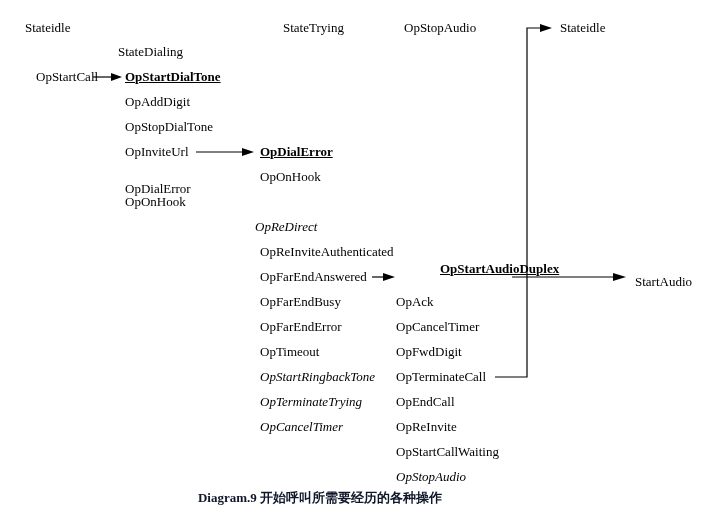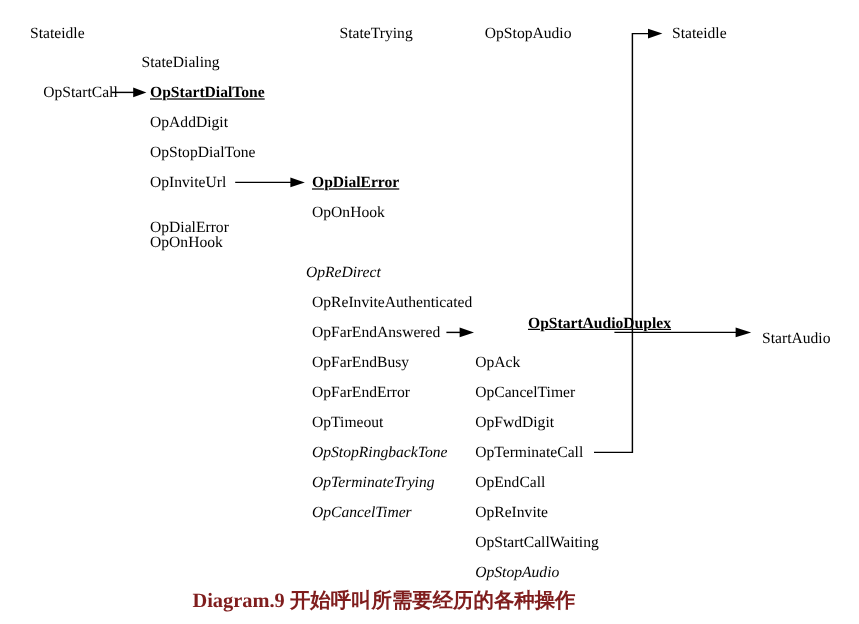--- a/index.html
+++ b/index.html
@@ -35,23 +35,23 @@
     font-style: italic;
   }
   .caption {
     position: absolute;
     left: 0;
     top: 489;
     top: 489px;
     width: 640px;
     text-align: center;
     font-family: "Liberation Serif", serif;
-    font-size: 17px;
+    font-size: 13px;
     font-weight: bold;
-    color: #7f1d1d;
+    color: #0f172a;
   }
   svg.overlay {
     position: absolute;
     left: 0;
     top: 0;
     width: 716px;
     height: 520px;
     pointer-events: none;
   }
   svg.overlay line, svg.overlay polyline {
@@ -85,21 +85,21 @@
   <span class="lbl" style="left:125px; top:195px;">OpOnHook</span>
 
   <span class="lbl bold-underline" style="left:260px; top:145px;">OpDialError</span>
   <span class="lbl" style="left:260px; top:170px;">OpOnHook</span>
   <span class="lbl" style="left:255px; top:220px;font-style:italic;">OpReDirect</span>
   <span class="lbl" style="left:260px; top:270px;">OpFarEndAnswered</span>
   <span class="lbl" style="left:260px; top:245px;">OpReInviteAuthenticated</span>
   <span class="lbl" style="left:260px; top:295px;">OpFarEndBusy</span>
   <span class="lbl" style="left:260px; top:320px;">OpFarEndError</span>
   <span class="lbl" style="left:260px; top:345px;">OpTimeout</span>
-  <span class="lbl italic" style="left:260px; top:370px;">OpStopRingbackTone</span>
+  <span class="lbl italic" style="left:260px; top:370px;">OpStartRingbackTone</span>
   <span class="lbl italic" style="left:260px; top:395px;">OpTerminateTrying</span>
   <span class="lbl italic" style="left:260px; top:420px;">OpCancelTimer</span>
 
   <span class="lbl bold-underline" style="left:396px; top:262px;margin-left:44px;">OpStartAudioDuplex</span>
   <span class="lbl" style="left:396px; top:295px;">OpAck</span>
   <span class="lbl" style="left:396px; top:320px;">OpCancelTimer</span>
   <span class="lbl" style="left:396px; top:345px;">OpFwdDigit</span>
   <span class="lbl" style="left:396px; top:370px;">OpTerminateCall</span>
   <span class="lbl" style="left:396px; top:395px;">OpEndCall</span>
   <span class="lbl" style="left:396px; top:420px;">OpReInvite</span>

